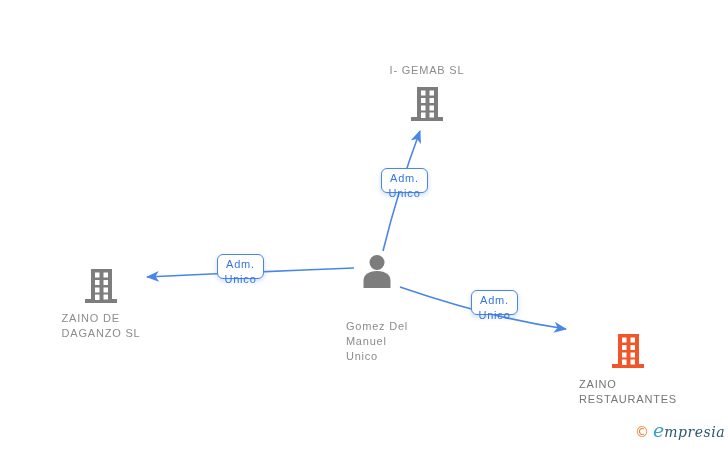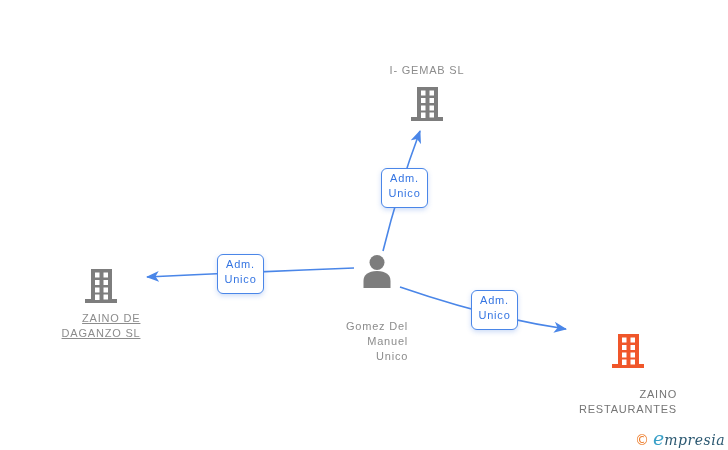--- a/index.html
+++ b/index.html
@@ -27,44 +27,44 @@
     width: 160px;
     display: flex;
     flex-direction: column;
     align-items: center;
   }
   .node-label {
     font-size: 11px;
     line-height: 15px;
     letter-spacing: 0.8px;
     color: #8c8c8c;
-    text-align: right;
+    text-align: left;
     white-space: nowrap;
   }
   .node-label.dark { color: #757575; }
   .edge-label {
     position: absolute;
     width: 47px;
-    height: 40px;
+    height: 25px;
     box-sizing: border-box;
     background: #ffffff;
     border: 1.5px solid #4a86e8;
     border-radius: 6px;
     box-shadow: 0 2px 5px rgba(90, 140, 230, 0.30);
     color: #3575e2;
     font-size: 11px;
     line-height: 15px;
     letter-spacing: 0.8px;
     text-align: center;
     padding-top: 2px;
   }
   .watermark {
     position: absolute;
     right: 3px;
-    bottom: 1px;
+    bottom: 9px;
     font-family: "DejaVu Serif", serif;
     font-style: italic;
     white-space: nowrap;
     cursor: pointer;
     margin-left: 25px;
   }
   .wm-copy {
     font-style: normal;
     color: #ed7d2b;
     font-size: 14px;
@@ -127,21 +127,21 @@
           <rect x="20.5" y="3.5" width="4.5" height="5"></rect>
           <rect x="12" y="11" width="4.5" height="5"></rect>
           <rect x="20.5" y="11" width="4.5" height="5"></rect>
           <rect x="12" y="18.5" width="4.5" height="5"></rect>
           <rect x="20.5" y="18.5" width="4.5" height="5"></rect>
           <rect x="12" y="25.5" width="4.5" height="5.5"></rect>
           <rect x="20.5" y="25.5" width="4.5" height="5"></rect>
         </g>
       </svg>
     </span>
-    <div class="node-label" style="margin-top:4px;text-decoration:underline;">
+    <div class="node-label" style="margin-top:4px;">
       <div>ZAINO DE</div>
       <div>DAGANZO SL</div>
     </div>
   </div>
 
   <div class="node" style="left:548px; top:334px;">
     <span>
       <svg width="36" height="34" viewBox="0 0 36 34" fill="#f0562a">
         <rect x="2" y="30" width="32" height="4"></rect>
         <rect x="8" y="0" width="21" height="31"></rect>
@@ -150,21 +150,21 @@
           <rect x="20.5" y="3.5" width="4.5" height="5"></rect>
           <rect x="12" y="11" width="4.5" height="5"></rect>
           <rect x="20.5" y="11" width="4.5" height="5"></rect>
           <rect x="12" y="18.5" width="4.5" height="5"></rect>
           <rect x="20.5" y="18.5" width="4.5" height="5"></rect>
           <rect x="12" y="25.5" width="4.5" height="5.5"></rect>
           <rect x="20.5" y="25.5" width="4.5" height="5"></rect>
         </g>
       </svg>
     </span>
-    <div class="node-label dark" style="margin-top:15px;">
+    <div class="node-label dark" style="margin-top:5px;">
       <div>ZAINO</div>
       <div>RESTAURANTES</div>
     </div>
   </div>
 
   <div class="node" style="left:297px; top:254px;gap:25px;">
     <span>
       <svg width="30" height="34" viewBox="0 0 30 34" fill="#7d7d7d">
         <circle cx="15" cy="8.5" r="7.5"></circle>
         <path d="M1.5 34 L1.5 27 Q1.5 17.5 15 17 Q28.5 17.5 28.5 27 L28.5 34 Z"></path>

